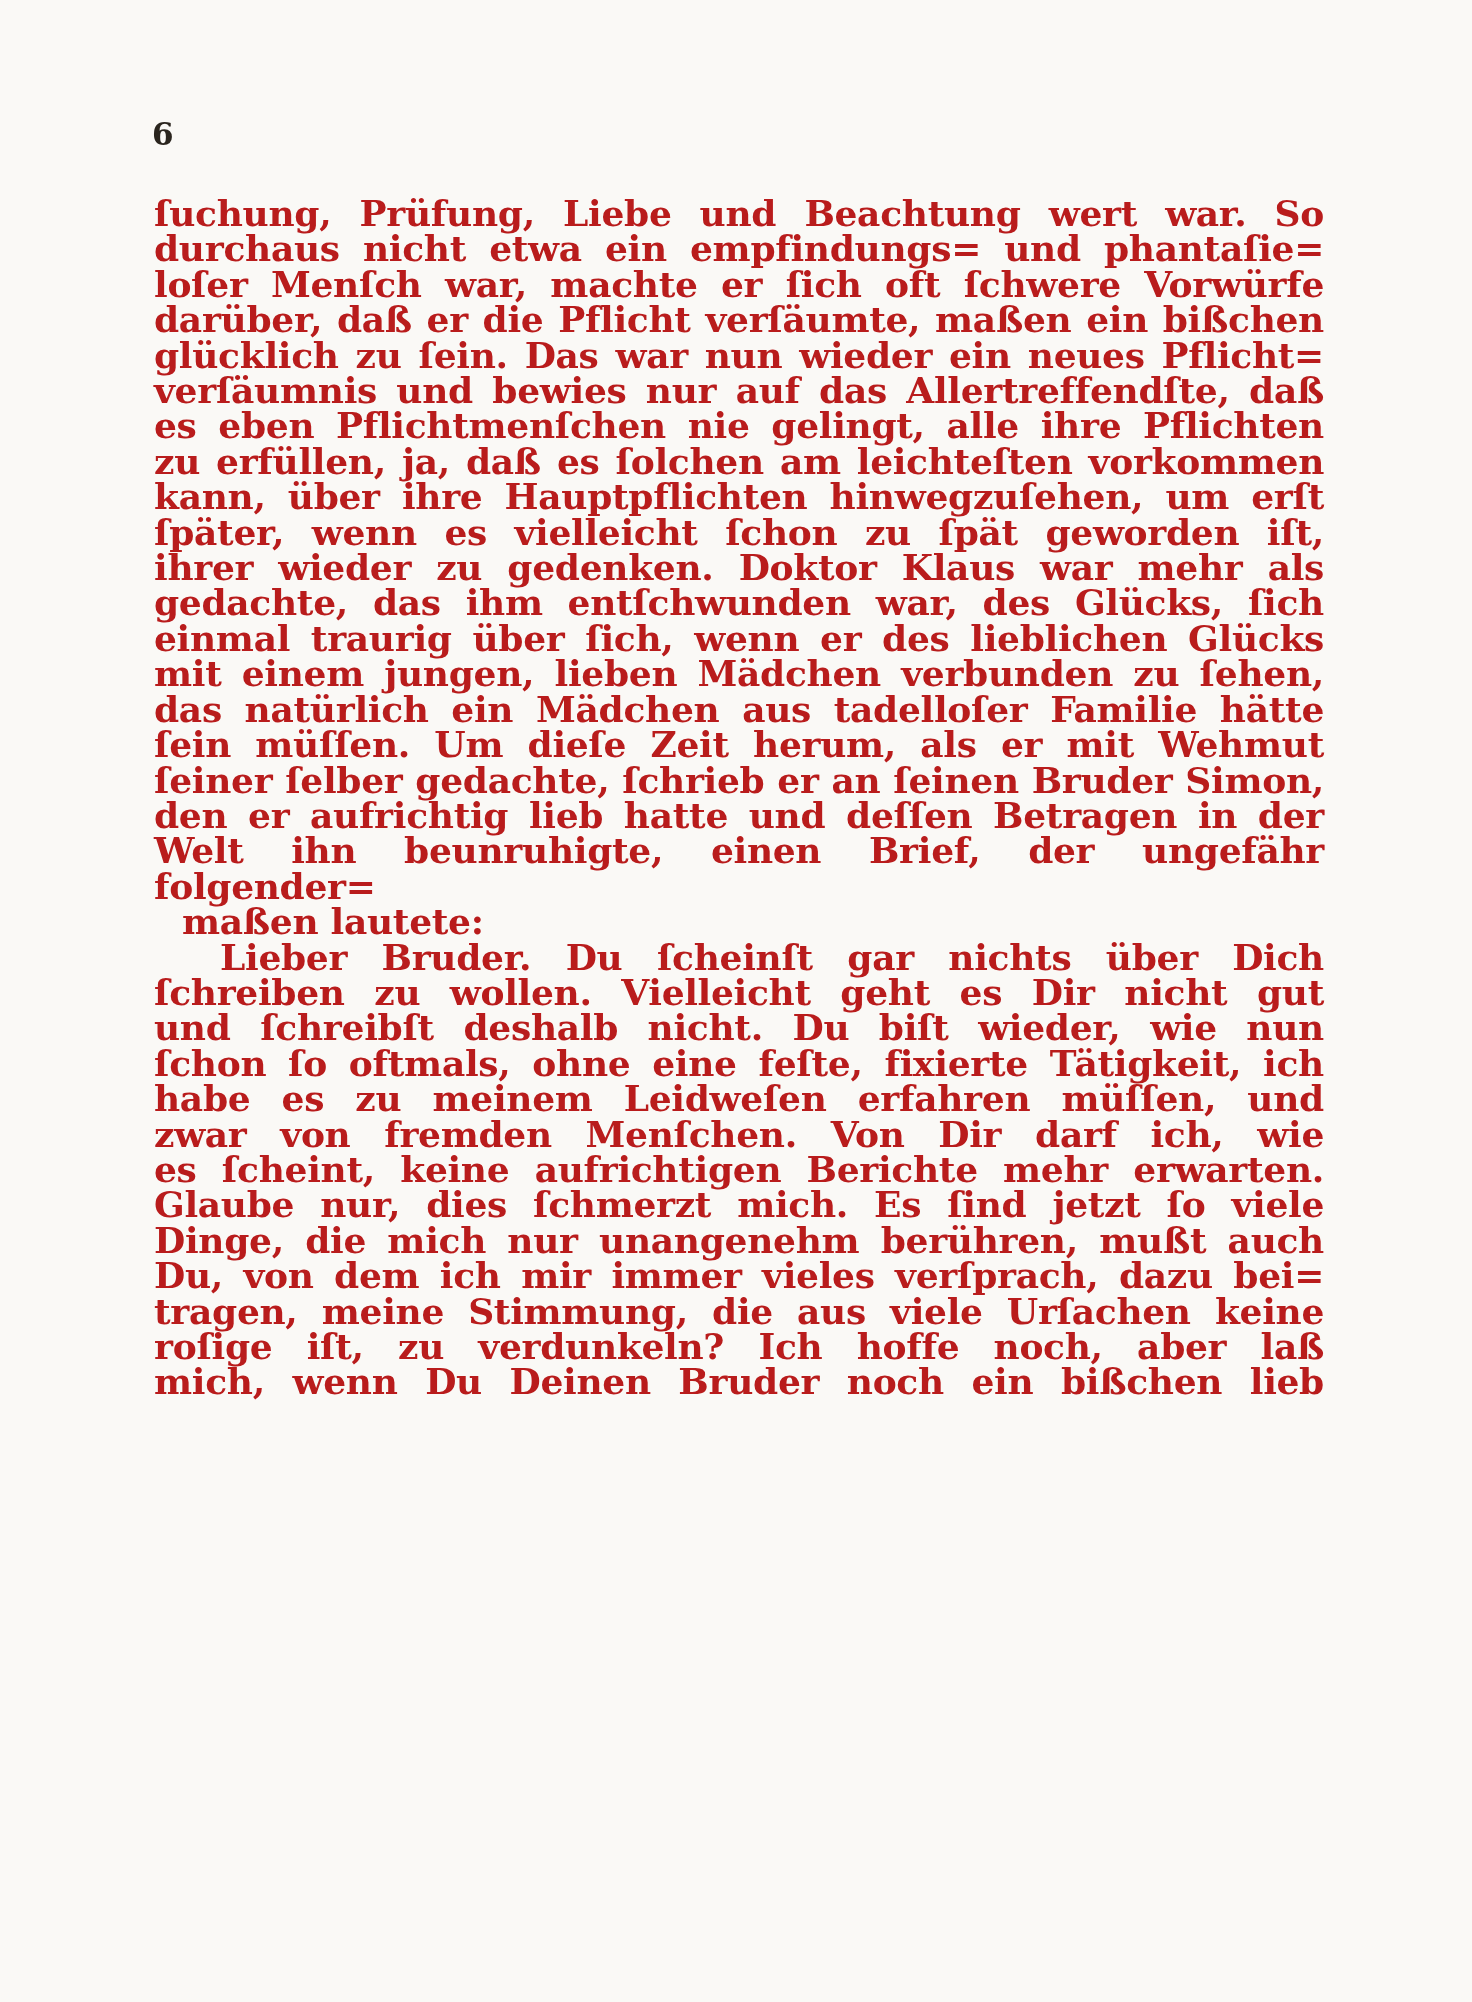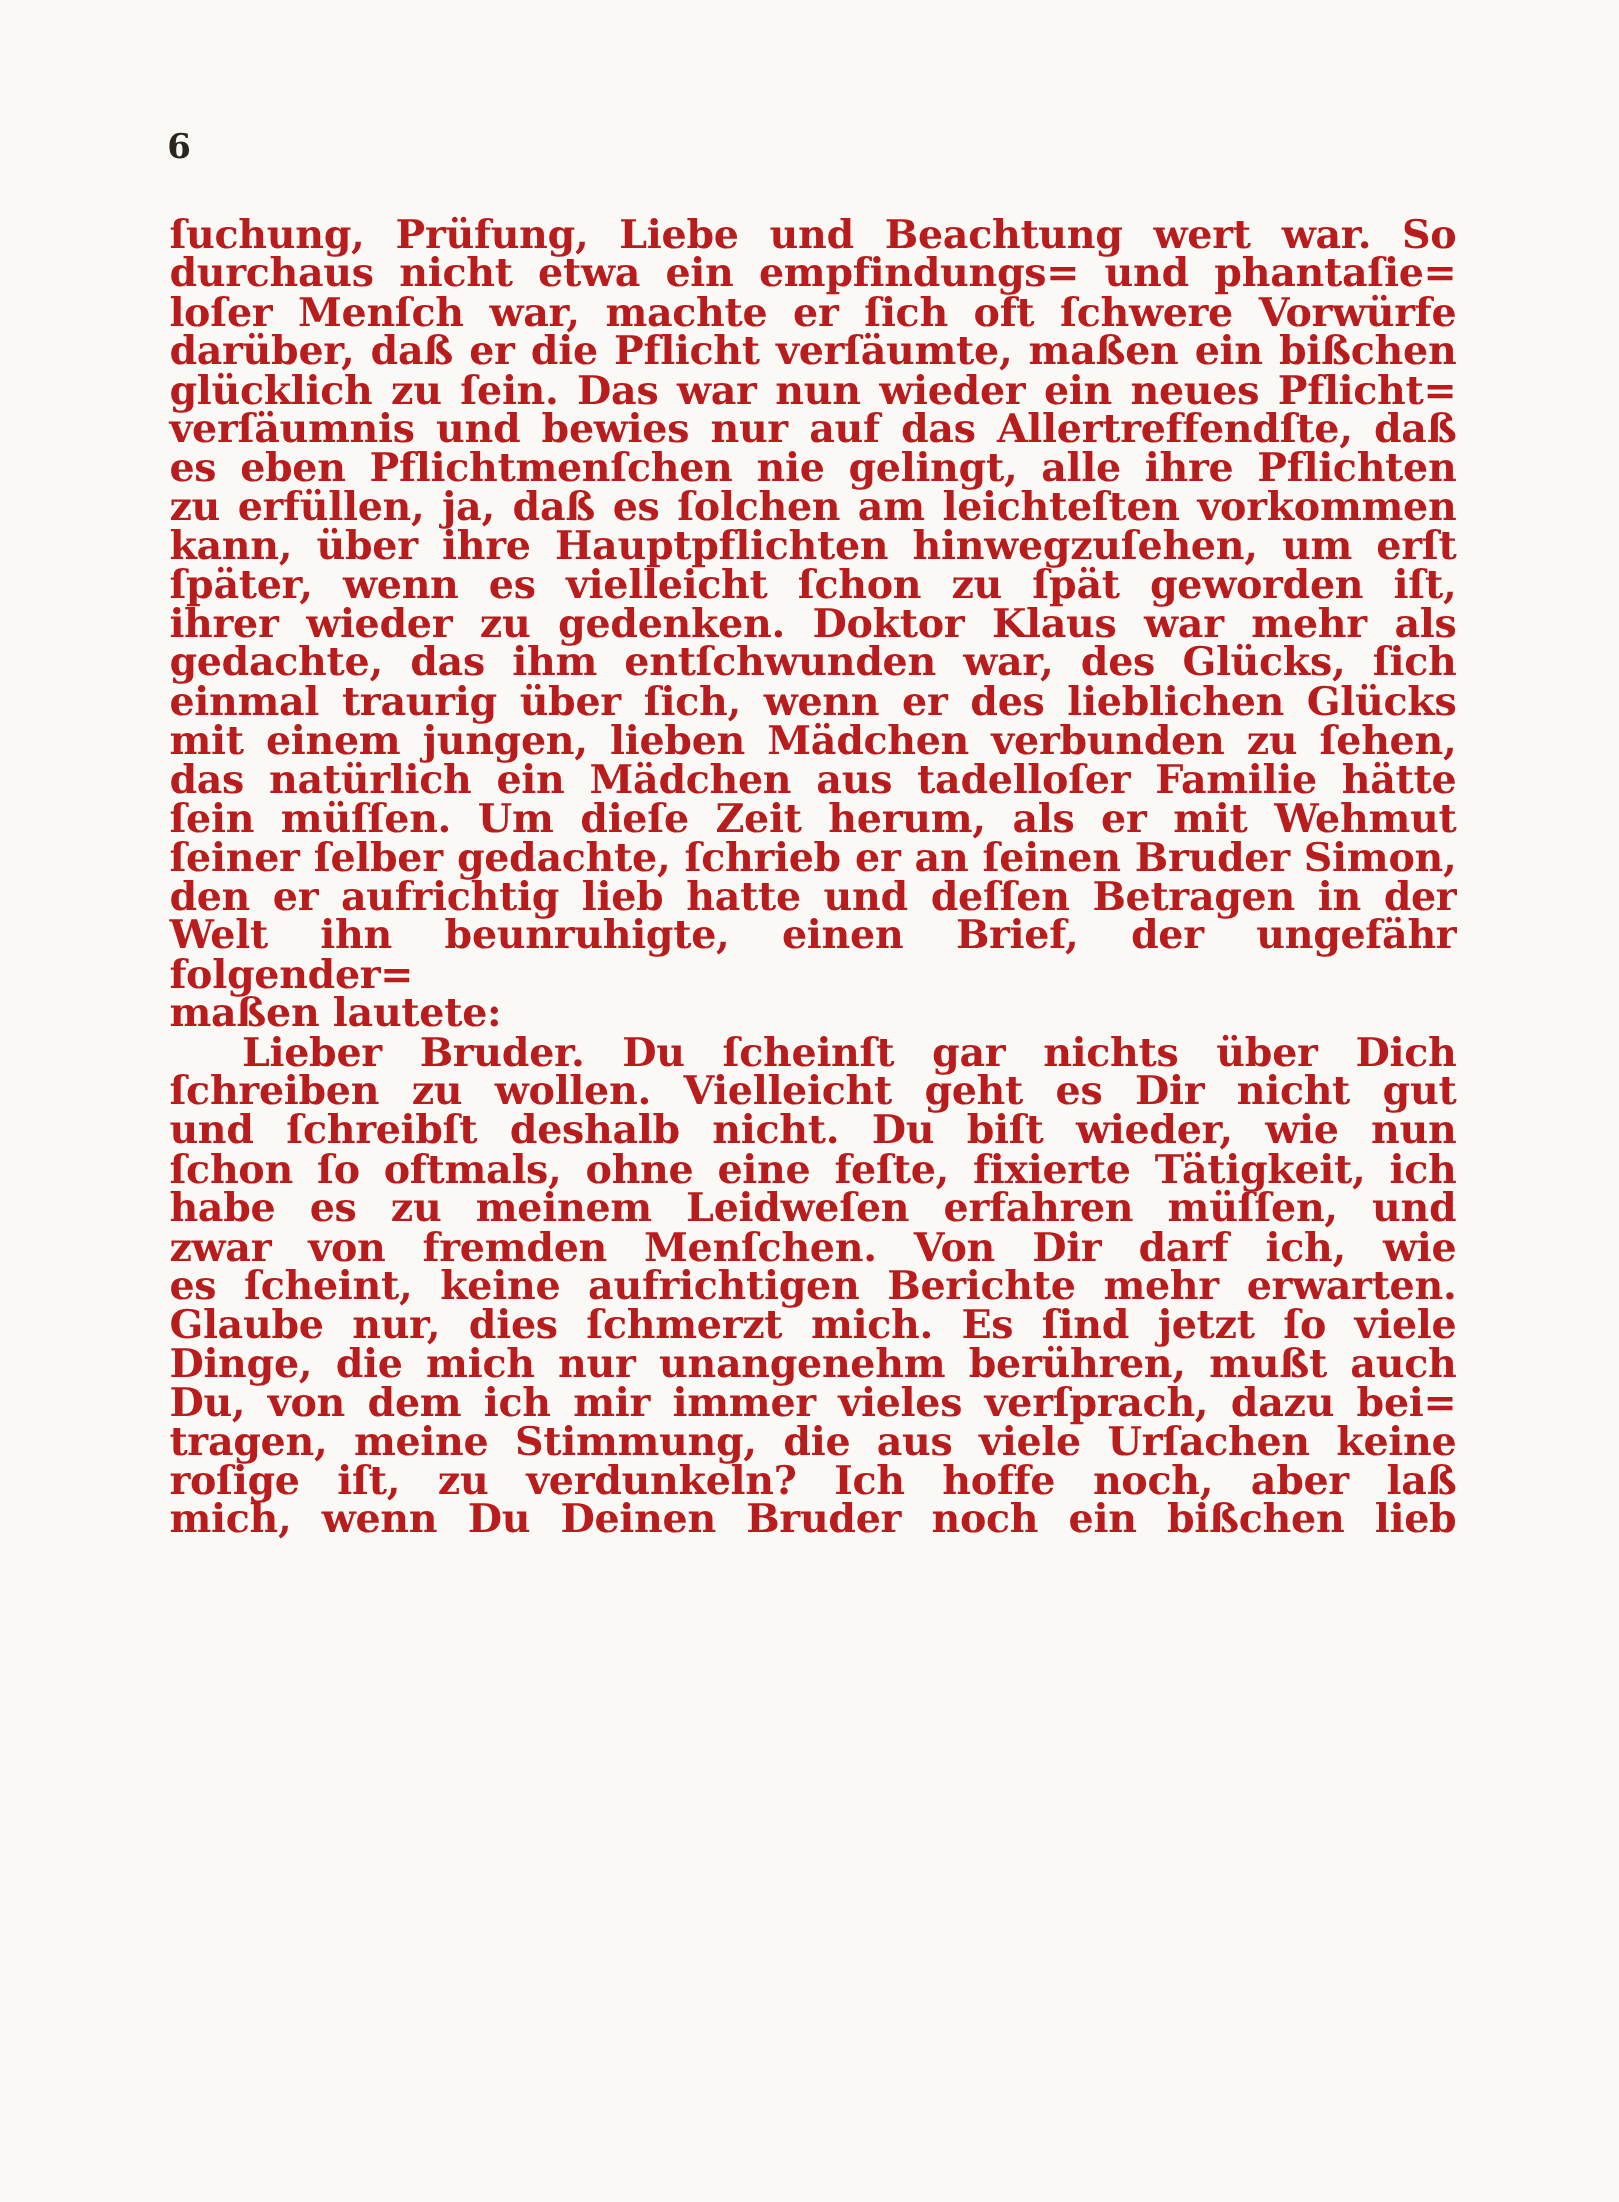--- a/index.html
+++ b/index.html
@@ -36,20 +36,21 @@
     font-weight: bold;
     letter-spacing: -0.3px;
     text-align: justify;
     text-align-last: justify;
     white-space: normal;
     color: #b91c1c;
   }
   .line.no-just {
     text-align: center;
     text-align-last: left;
+    margin-left: 28px;
   }
   .line.indent {
     text-indent: 66px;
   }
 </style>
 </head>
 <body>
 
 <div class="page">
   <div class="page-number">6</div>

